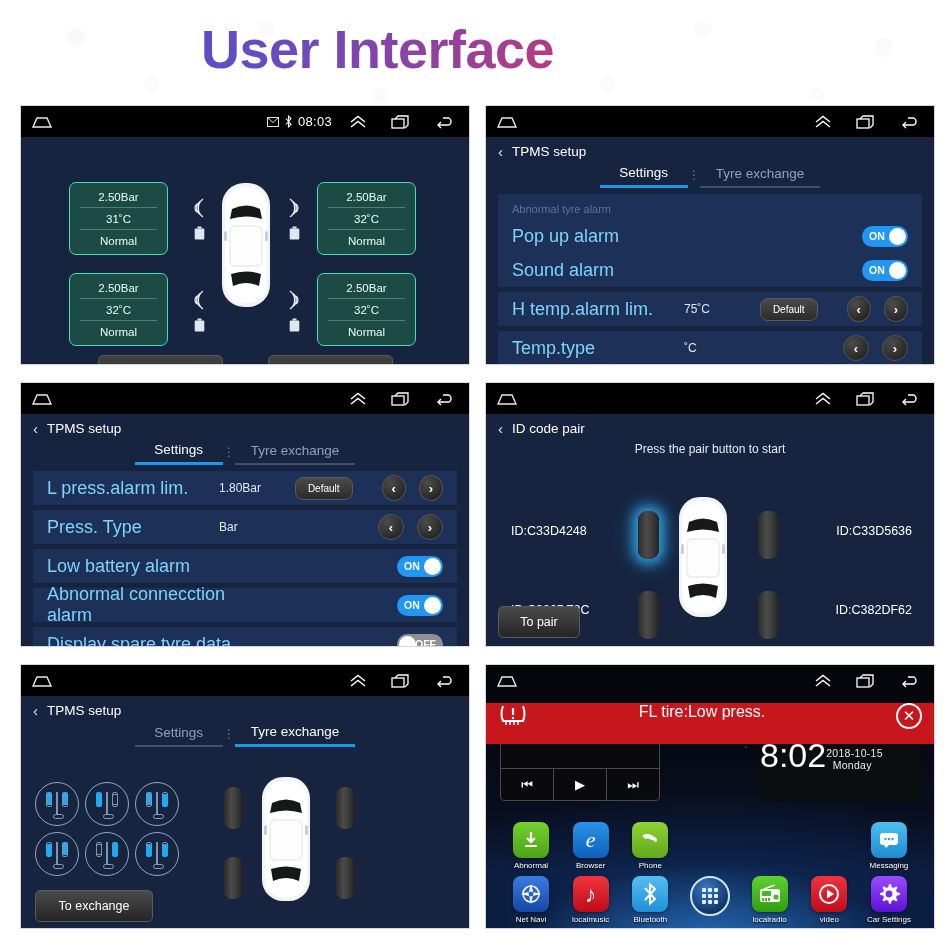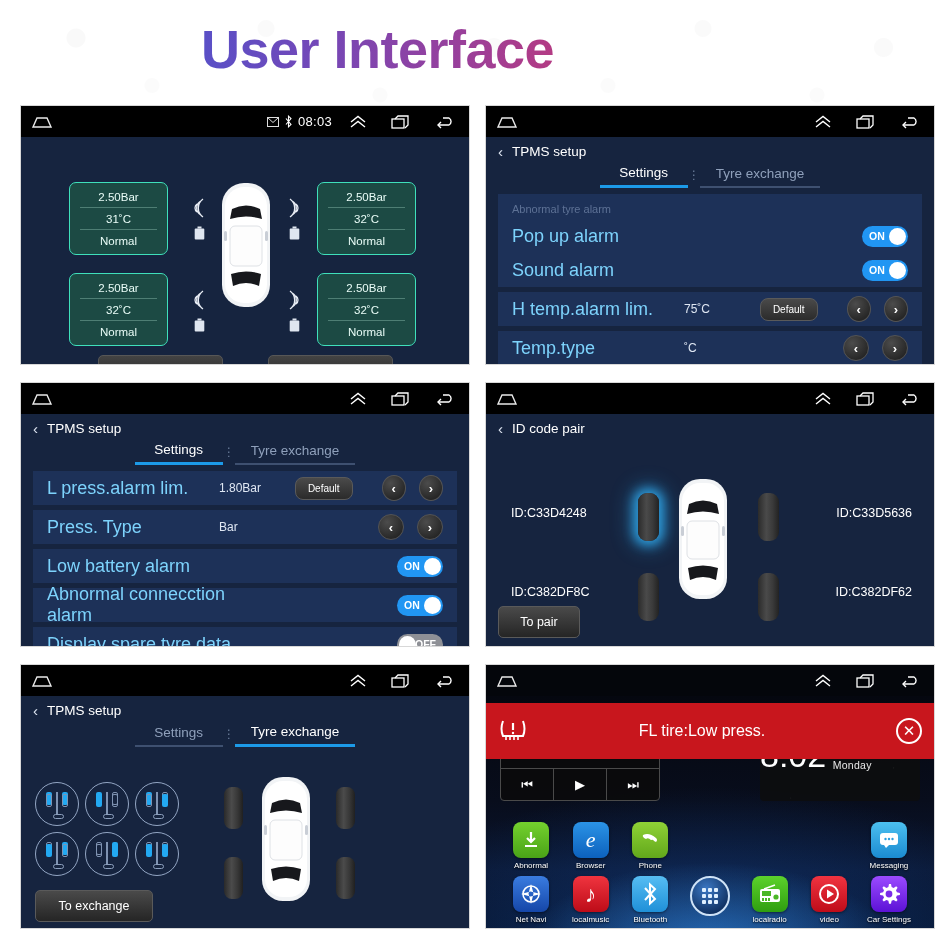--- a/index.html
+++ b/index.html
@@ -296,23 +296,23 @@
     background: rgba(14,14,14,0.82);
     border-radius: 4px;
     display: flex; 
     align-items: center; justify-content: center;
   }
   .wc-time { color: #fff; font-size: 34px; font-weight: 300; line-height: 1; }
   .wc-date { color: #e8e8e8; font-size: 10.5px; margin-top: 7px; letter-spacing: 0.3px; }
 
   .alert-banner {
     position: absolute; left: 0; top: 7px;
-    width: 100%; height: 56px;
+    width: 100%; height: 41px;
     background: #c8161d;
-    display: flex; align-items: center;
+    display: flex; 
     z-index: 5;
   }
   .alert-text {
     flex: 1 1 auto; text-align: center;
     color: #fff; font-size: 16px;
     padding-right: 20px;
   }
   .alert-close {
     width: 26px; height: 26px; border-radius: 50%;
     border: 2px solid #fff; color: #fff;
@@ -668,20 +668,21 @@
             </svg>
         </span>
       </span>
     </div>
 
     <div class="screen">
       <div class="titlebar">
         <span class="chev-back">‹</span>
         <span>ID code pair</span>
       </div>
+      <div class="pair-hint">Press the pair button to start</div>
 
       <div class="pair-area">
         <div class="pair-id pid-fl">ID:C33D4248</div>
         <div class="pair-id pid-fr">ID:C33D5636</div>
         <div class="pair-id pid-rl">ID:C382DF8C</div>
         <div class="pair-id pid-rr">ID:C382DF62</div>
 
         <div class="tyre ty-fl hl"></div>
         <div class="tyre ty-fr"></div>
         <div class="tyre ty-rl"></div>

